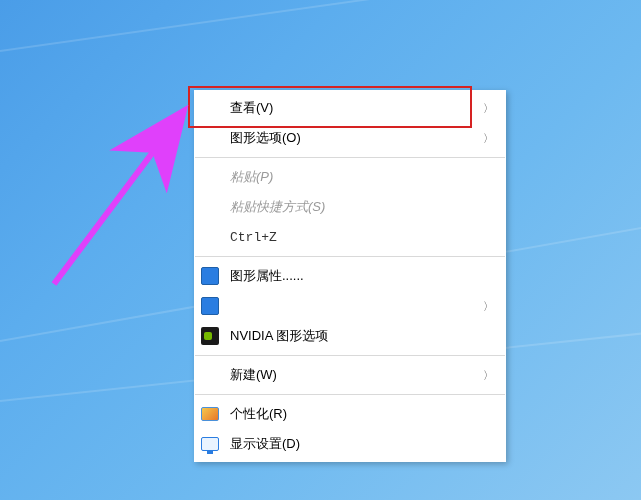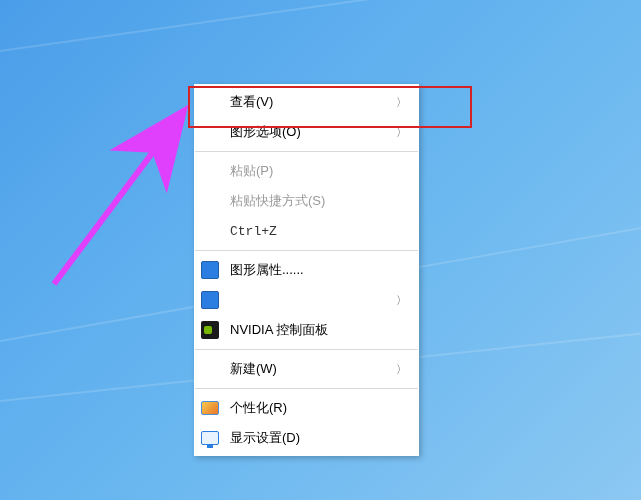--- a/index.html
+++ b/index.html
@@ -15,37 +15,38 @@
     .light-ray {
       position: absolute;
       width: 200%;
       height: 2px;
       background: rgba(255,255,255,0.15);
       transform-origin: left center;
     }
     .context-menu {
       position: absolute;
       left: 194px;
-      top: 84px;
-      width: 225px;
+      top: 90px;
+      width: 312px;
       background: #ffffff;
       box-shadow: 2px 2px 6px rgba(0,0,0,0.25);
       padding: 3px 0;
     }
     .menu-item {
       display: flex;
       align-items: center;
       height: 30px;
       padding: 0 10px 0 36px;
       position: relative;
       color: #000;
       cursor: default;
     }
     .menu-item.disabled {
       color: #9a9a9a;
+      font-style: italic;
     }
     .menu-item .icon-slot {
       position: absolute;
       left: 6px;
       width: 20px;
       height: 20px;
       display: flex;
       align-items: center;
       justify-content: center;
     }
@@ -175,21 +176,21 @@
     <span class="icon-slot">
         <span class="icon-blue"></span>
       </span>
     <span class="chevron">〉</span>
   </div>
 
   <div class="menu-item">
     <span class="icon-slot">
         <span class="icon-nvidia"></span>
       </span>
-    <span class="label">NVIDIA 控制面板</span>
+    <span class="label">NVIDIA 图形选项</span>
   </div>
 
   <div class="separator"></div>
 
   <div class="menu-item">
     <span class="label">新建(W)</span>
     <span class="chevron">〉</span>
   </div>
 
   <div class="separator"></div>

